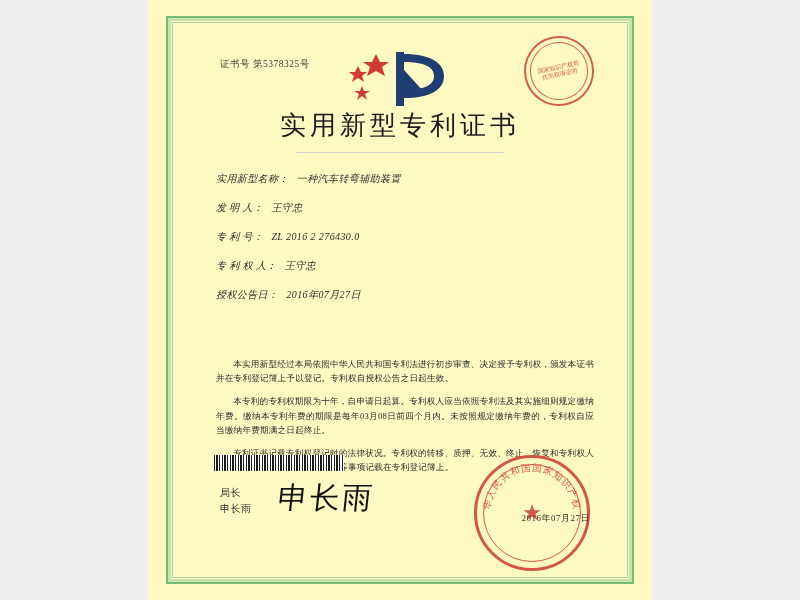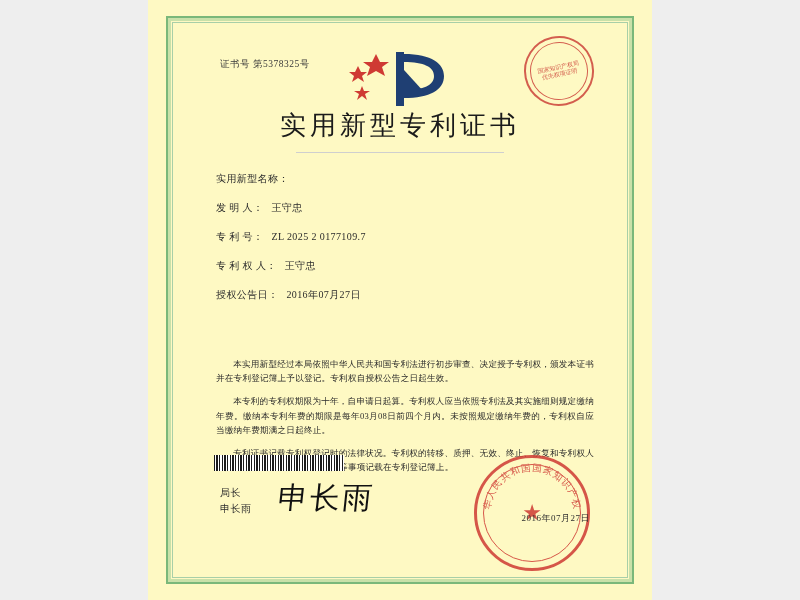--- a/index.html
+++ b/index.html
@@ -151,20 +151,21 @@
     top: 172px;
   }
   .field-row {
     display: flex;
     align-items: baseline;
     font-size: 10px;
     color: #2b2b2b;
     margin-bottom: 15px;
     letter-spacing: 0.4px;
     white-space: nowrap;
+    font-style: italic;
   }
   .field-label {
     flex: 0 0 auto;
   }
   .field-value {
     margin-left: 8px;
     flex: 1 1 auto;
   }
 
   .body-text {
@@ -308,28 +309,29 @@
         <path d="M64 22 L84 44 L64 44 Z" fill="#1f3f73"></path>
       </svg>
     </div>
 
     <div class="title">实用新型专利证书</div>
     <div class="title-rule"></div>
 
     <div class="fields">
       <div class="field-row">
         <span class="field-label">实用新型名称：</span>
+        <span class="field-value">一种汽车转弯辅助装置</span>
       </div>
       <div class="field-row">
         <span class="field-label">发 明 人：</span>
         <span class="field-value">王守忠</span>
       </div>
       <div class="field-row">
         <span class="field-label">专 利 号：</span>
-        <span class="field-value">ZL 2025 2 0177109.7</span>
+        <span class="field-value">ZL 2016 2 276430.0</span>
       </div>
       <div class="field-row">
         <span class="field-label">专 利 权 人：</span>
         <span class="field-value">王守忠</span>
       </div>
       <div class="field-row">
         <span class="field-label">授权公告日：</span>
         <span class="field-value">2016年07月27日</span>
       </div>
     </div>

